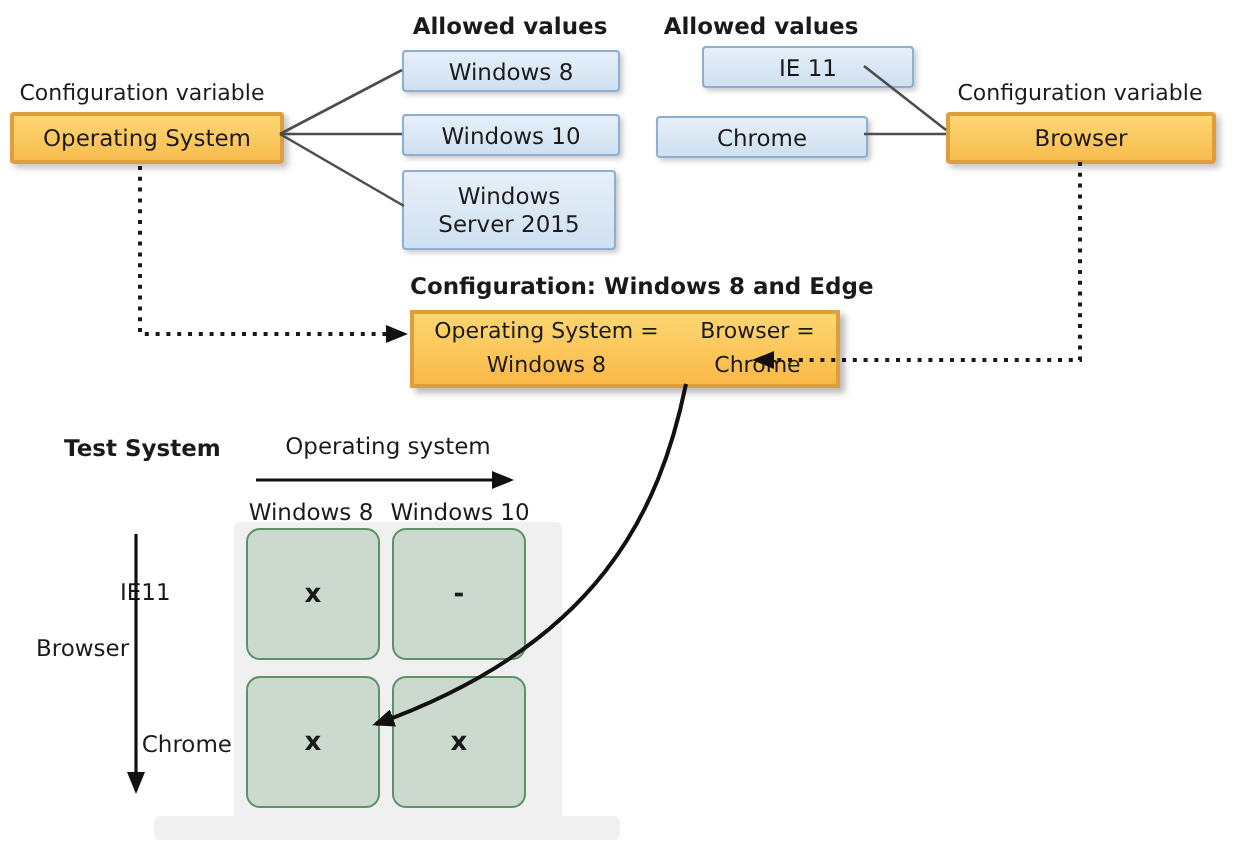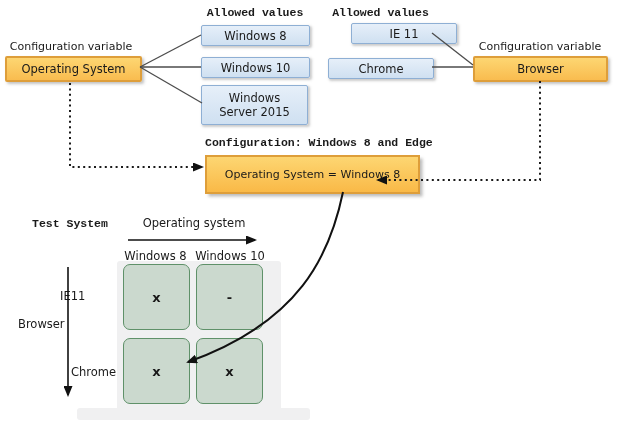--- a/index.html
+++ b/index.html
@@ -3,41 +3,41 @@
 <meta charset="utf-8">
 <style>
   html,body{margin:0;padding:0;background:#fff;}
   #canvas{
     position:relative;width:622px;height:425px;background:#ffffff;
     font-family:"DejaVu Sans","Liberation Sans",sans-serif;color:#1a1a1a;overflow:hidden;
   }
   .abs{position:absolute;}
   .lbl{font-size:11px;line-height:13px;white-space:nowrap;}
   .lbl-c{text-align:center;}
-  .heading{font-size:11.5px;font-weight:bold;white-space:nowrap;font-family:Liberation Mono, monospace;}
+  .heading{font-size:11.5px;font-weight:bold;white-space:nowrap;}
   .orange-box{
     background:linear-gradient(#fdd672,#f9bc4f);
     border:2px solid #de9e3a;border-radius:2px;
     box-shadow:2px 2px 3px rgba(120,120,120,.45);
     display:flex;align-items:center;justify-content:center;
     font-size:11.5px;
   }
   .blue-box{
     background:linear-gradient(#e6eff9,#cfe0f1);
     border:1px solid #8eafd4;border-radius:2px;
     box-shadow:1.5px 1.5px 2.5px rgba(140,140,140,.45);
     display:flex;align-items:center;justify-content:center;
     font-size:11.5px;text-align:center;line-height:14px;
   }
   .config-box{
     background:linear-gradient(#fdd672,#f9b947);
     border:2px solid #de9e3a;
     box-shadow:2.5px 2.5px 3px rgba(120,120,120,.5);
     font-size:11px;line-height:17px;text-align:center;
-    display:flex;flex-direction:column;justify-content:center;
+    display:flex;flex-direction:row;justify-content:center;
   }
   .panel{background:#f0f0f1;border-radius:3px;}
   .cell{
     background:#cbd9ce;border:1.4px solid #5f9169;border-radius:7px;
     display:flex;align-items:center;justify-content:center;
     font-size:13px;font-weight:bold;color:#1a1a1a;
   }
   svg.overlay{position:absolute;left:0;top:0;pointer-events:none;}
 </style>
 </head>
@@ -59,20 +59,21 @@
   <div class="abs heading lbl-c" style="left:328px;top:6px;width:105px;">Allowed values</div>
   <div class="abs blue-box" style="left:328px;top:23px;width:104px;height:19px;margin-left:23px;">IE 11</div>
   <div class="abs blue-box" style="left:328px;top:58px;width:104px;height:19px;">Chrome</div>
 
   <div class="abs lbl lbl-c" style="left:475px;top:40px;width:130px;">Configuration variable</div>
   <div class="abs orange-box" style="left:473px;top:56px;width:131px;height:22px;">Browser</div>
 
   <div class="abs heading" style="left:205px;top:136px;width:216px;text-align:center;">Configuration: Windows 8 and Edge</div>
   <div class="abs config-box" style="left:205px;top:155px;width:211px;height:35px;">
     <div>Operating System = Windows 8</div>
+    <div>Browser = Chrome</div>
   </div>
 
   <div class="abs heading" style="left:32px;top:217px;">Test System</div>
   <div class="abs lbl lbl-c" style="left:138px;top:217px;width:112px;font-size:11.5px;">Operating system</div>
   <div class="abs lbl lbl-c" style="left:121px;top:250px;width:69px;font-size:11.5px;">Windows 8</div>
   <div class="abs lbl lbl-c" style="left:194px;top:250px;width:72px;font-size:11.5px;">Windows 10</div>
   <div class="abs lbl" style="left:60px;top:290px;width:56px;font-size:11.5px;">IE11</div>
   <div class="abs lbl" style="left:60px;top:366px;width:56px;text-align:right;font-size:11.5px;">Chrome</div>
   <div class="abs lbl" style="left:18px;top:318px;font-size:11.5px;">Browser</div>
 

